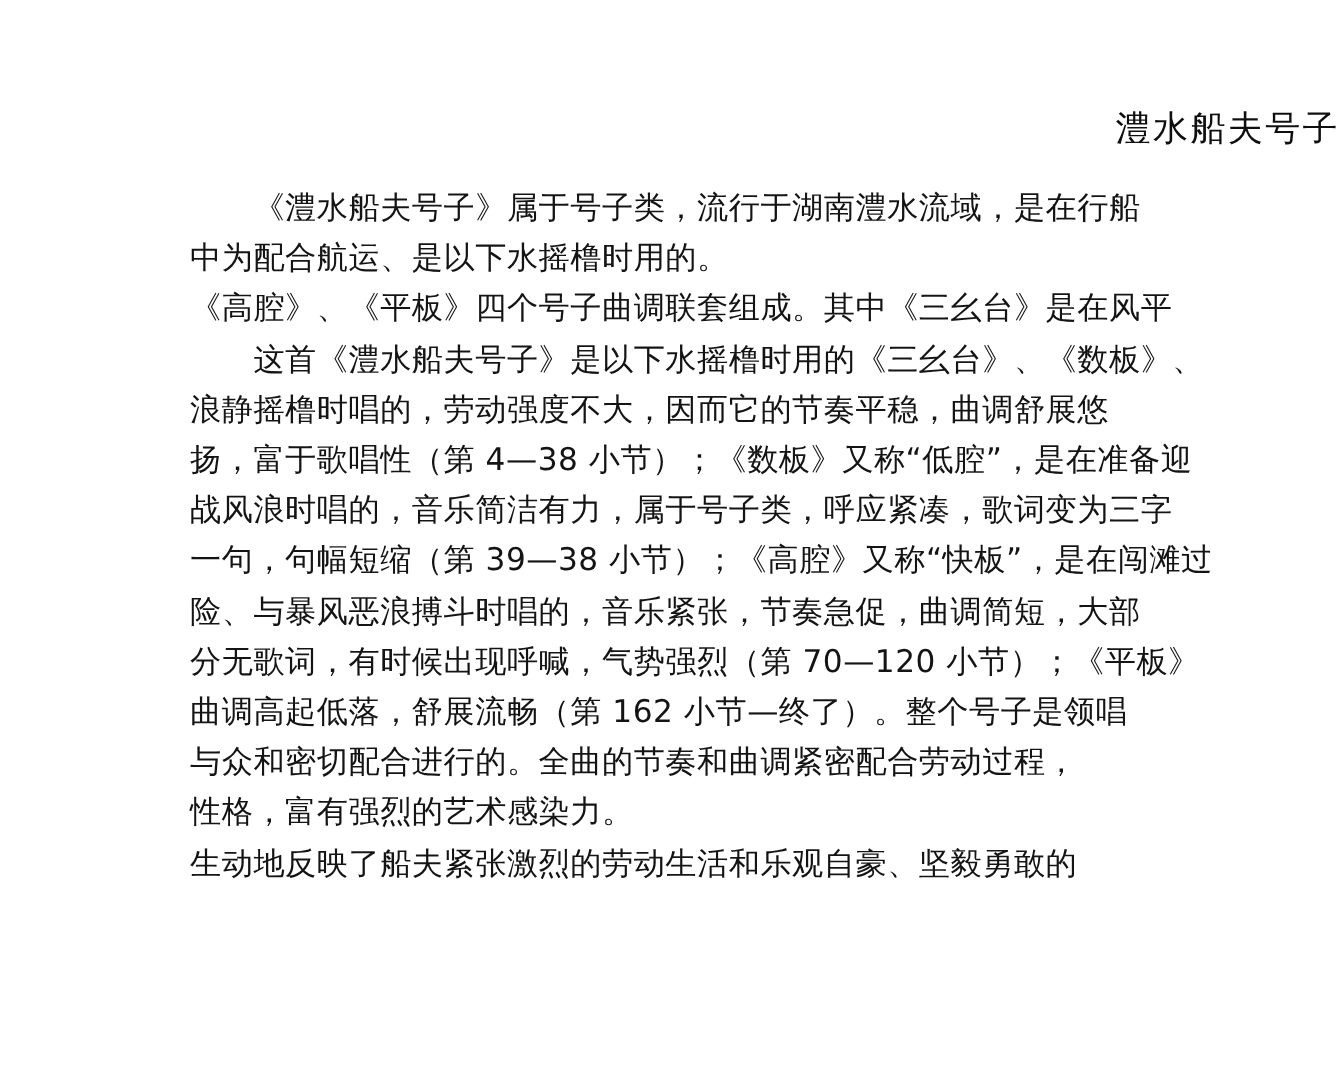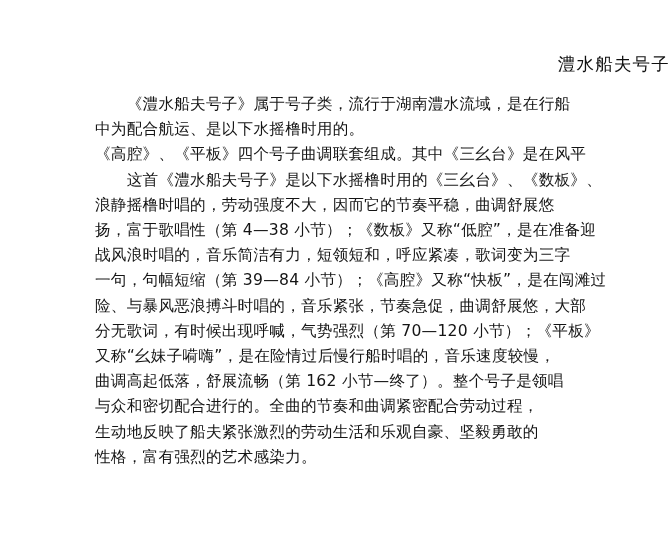--- a/index.html
+++ b/index.html
@@ -62,26 +62,25 @@
     <div class="doc-paragraph">
       <div class="doc-line">　　《澧水船夫号子》属于号子类，流行于湖南澧水流域，是在行船</div>
       <div class="doc-line">中为配合航运、是以下水摇橹时用的。</div>
     </div>
 
     <div class="doc-paragraph">
       <div class="doc-line">《高腔》、《平板》四个号子曲调联套组成。其中《三幺台》是在风平</div>
       <div class="doc-line">　　这首《澧水船夫号子》是以下水摇橹时用的《三幺台》、《数板》、</div>
       <div class="doc-line">浪静摇橹时唱的，劳动强度不大，因而它的节奏平稳，曲调舒展悠</div>
       <div class="doc-line">扬，富于歌唱性（第 4—38 小节）；《数板》又称“低腔”，是在准备迎</div>
-      <div class="doc-line">战风浪时唱的，音乐简洁有力，短领短和，呼应紧凑，歌词变为三字</div>
-      <div class="doc-line">一句，句幅短缩（第 39—84 小节）；《高腔》又称“快板”，是在闯滩过</div>
-      <div class="doc-line">险、与暴风恶浪搏斗时唱的，音乐紧张，节奏急促，曲调舒展悠，大部</div>
+      <div class="doc-line">战风浪时唱的，音乐简洁有力，属于号子类，呼应紧凑，歌词变为三字</div>
+      <div class="doc-line">一句，句幅短缩（第 39—38 小节）；《高腔》又称“快板”，是在闯滩过</div>
+      <div class="doc-line">险、与暴风恶浪搏斗时唱的，音乐紧张，节奏急促，曲调简短，大部</div>
       <div class="doc-line">分无歌词，有时候出现呼喊，气势强烈（第 70—120 小节）；《平板》</div>
-      <div class="doc-line">又称“幺妹子嗬嗨”，是在险情过后慢行船时唱的，音乐速度较慢，</div>
       <div class="doc-line">曲调高起低落，舒展流畅（第 162 小节—终了）。整个号子是领唱</div>
       <div class="doc-line">与众和密切配合进行的。全曲的节奏和曲调紧密配合劳动过程，</div>
+      <div class="doc-line">性格，富有强烈的艺术感染力。</div>
       <div class="doc-line">生动地反映了船夫紧张激烈的劳动生活和乐观自豪、坚毅勇敢的</div>
-      <div class="doc-line">性格，富有强烈的艺术感染力。</div>
     </div>
 
   </div>
 
 </div>
 
 </body></html>

